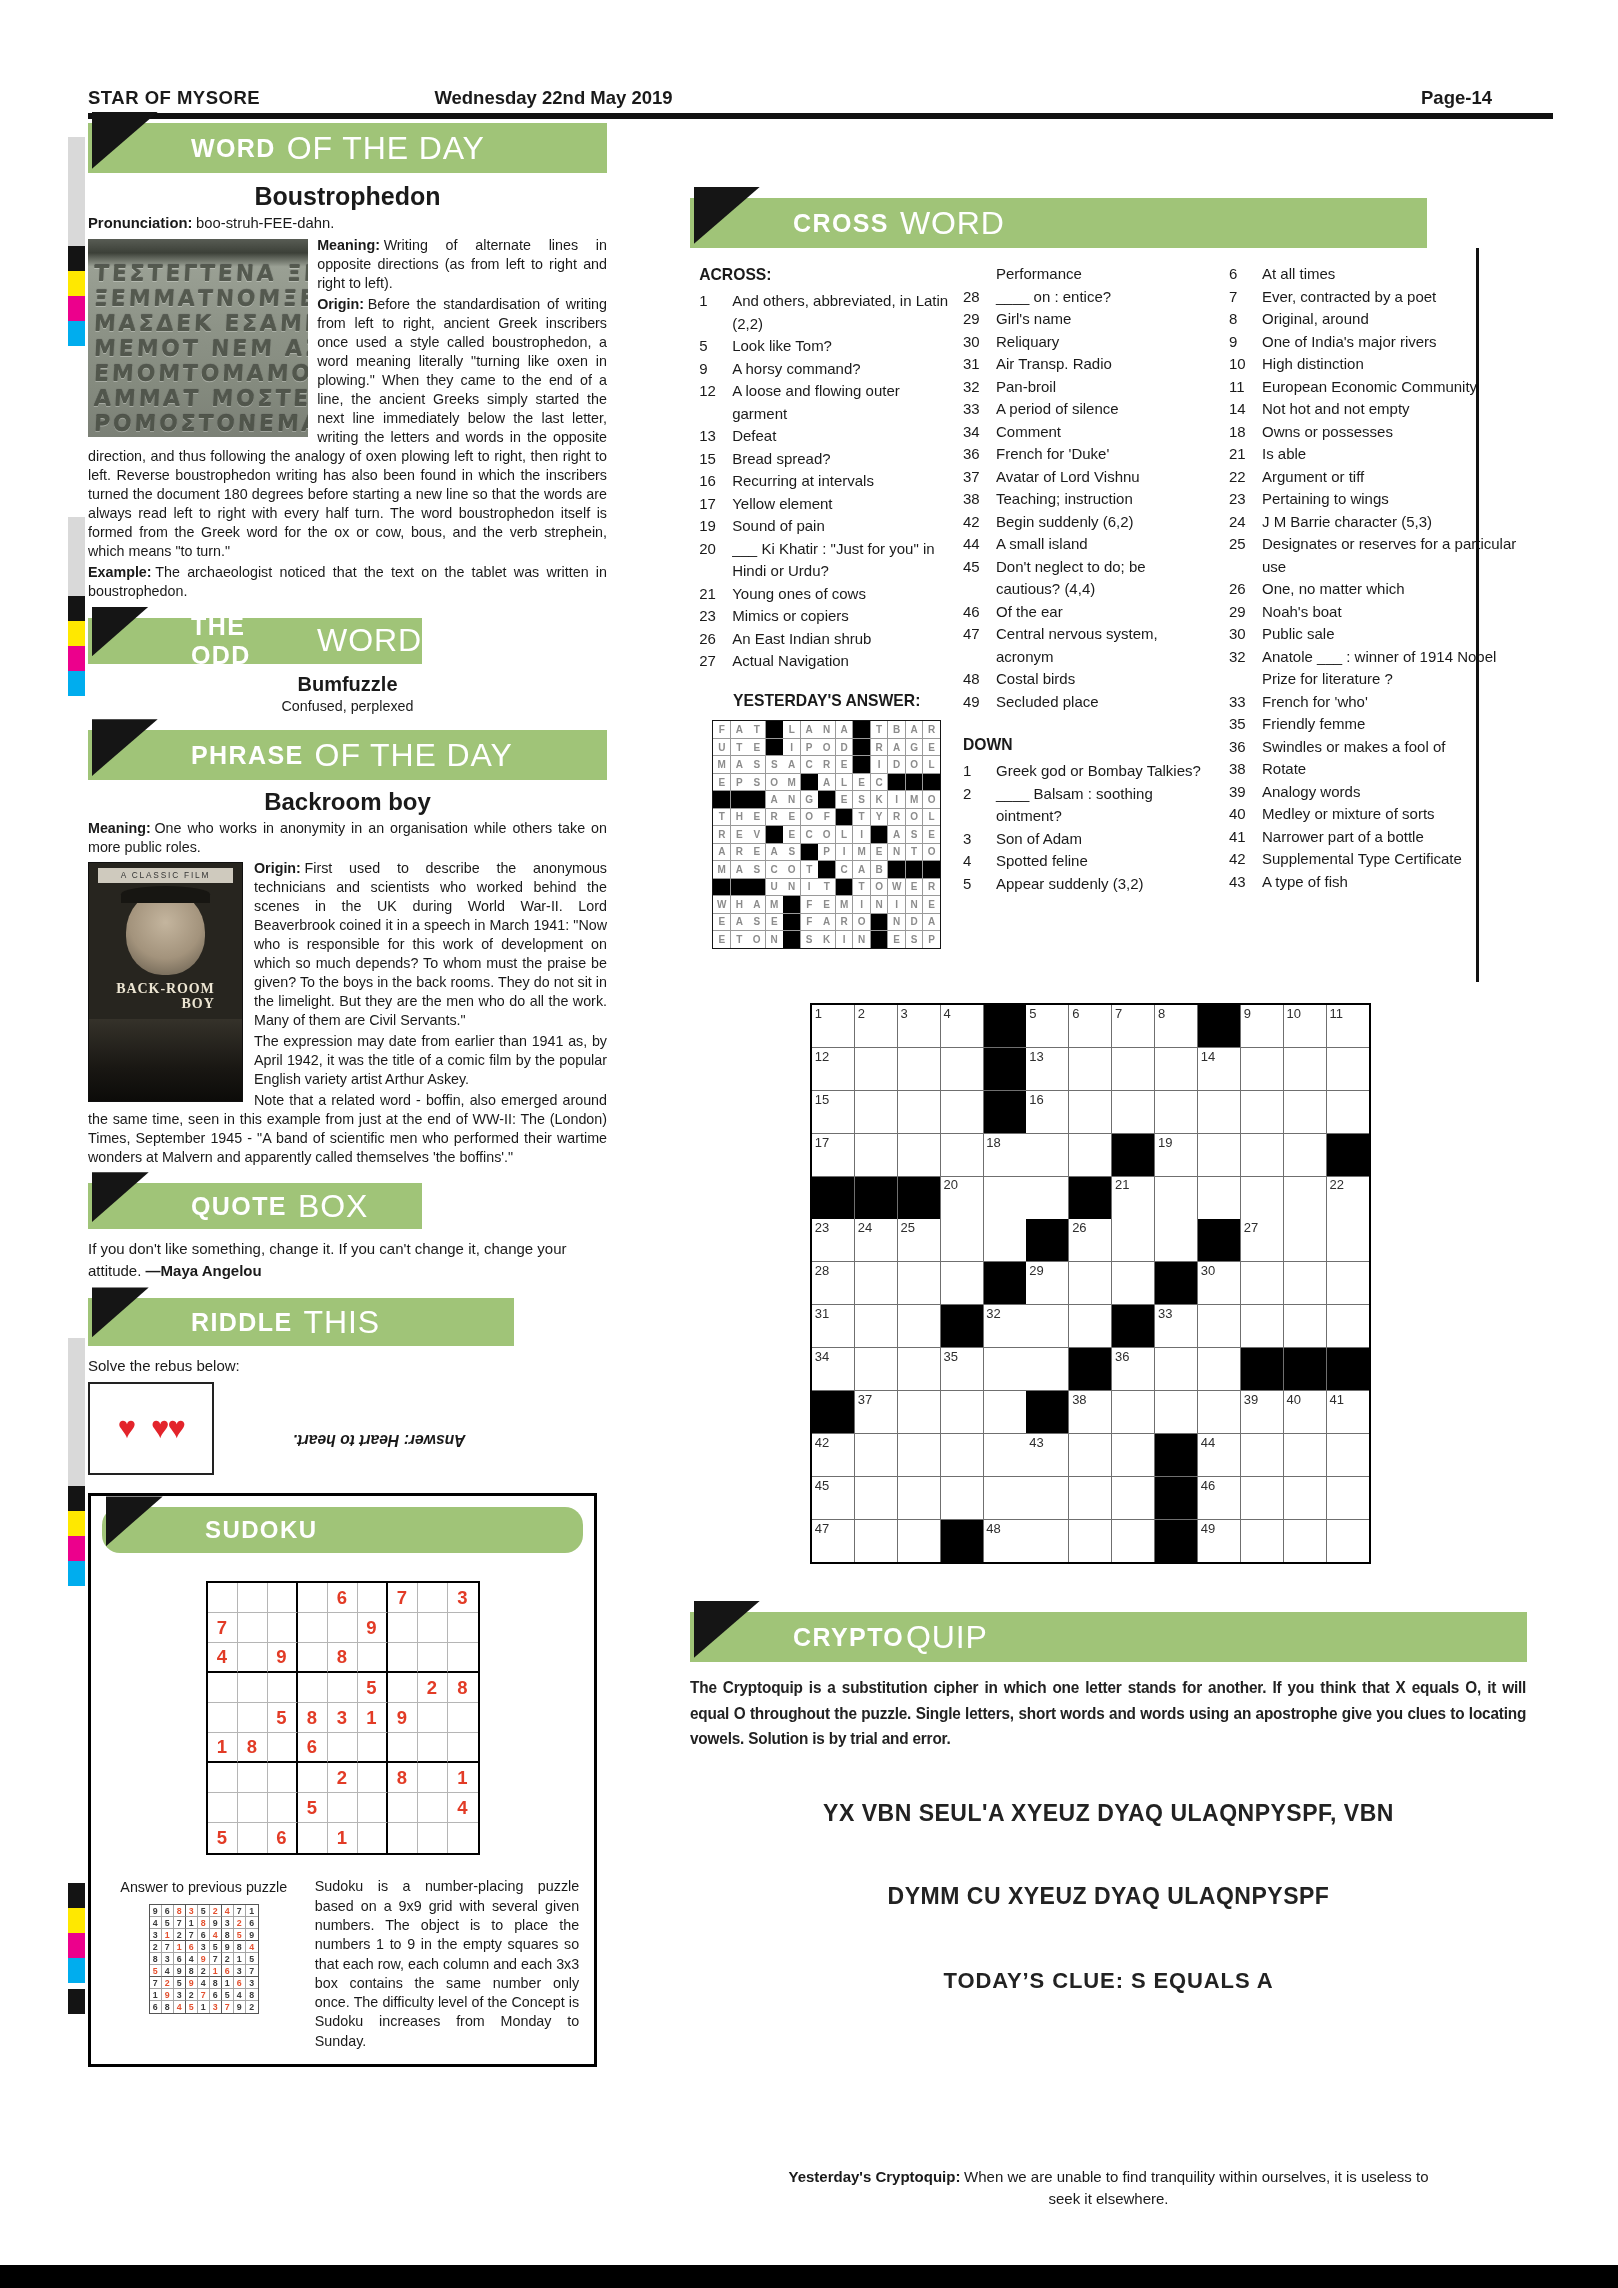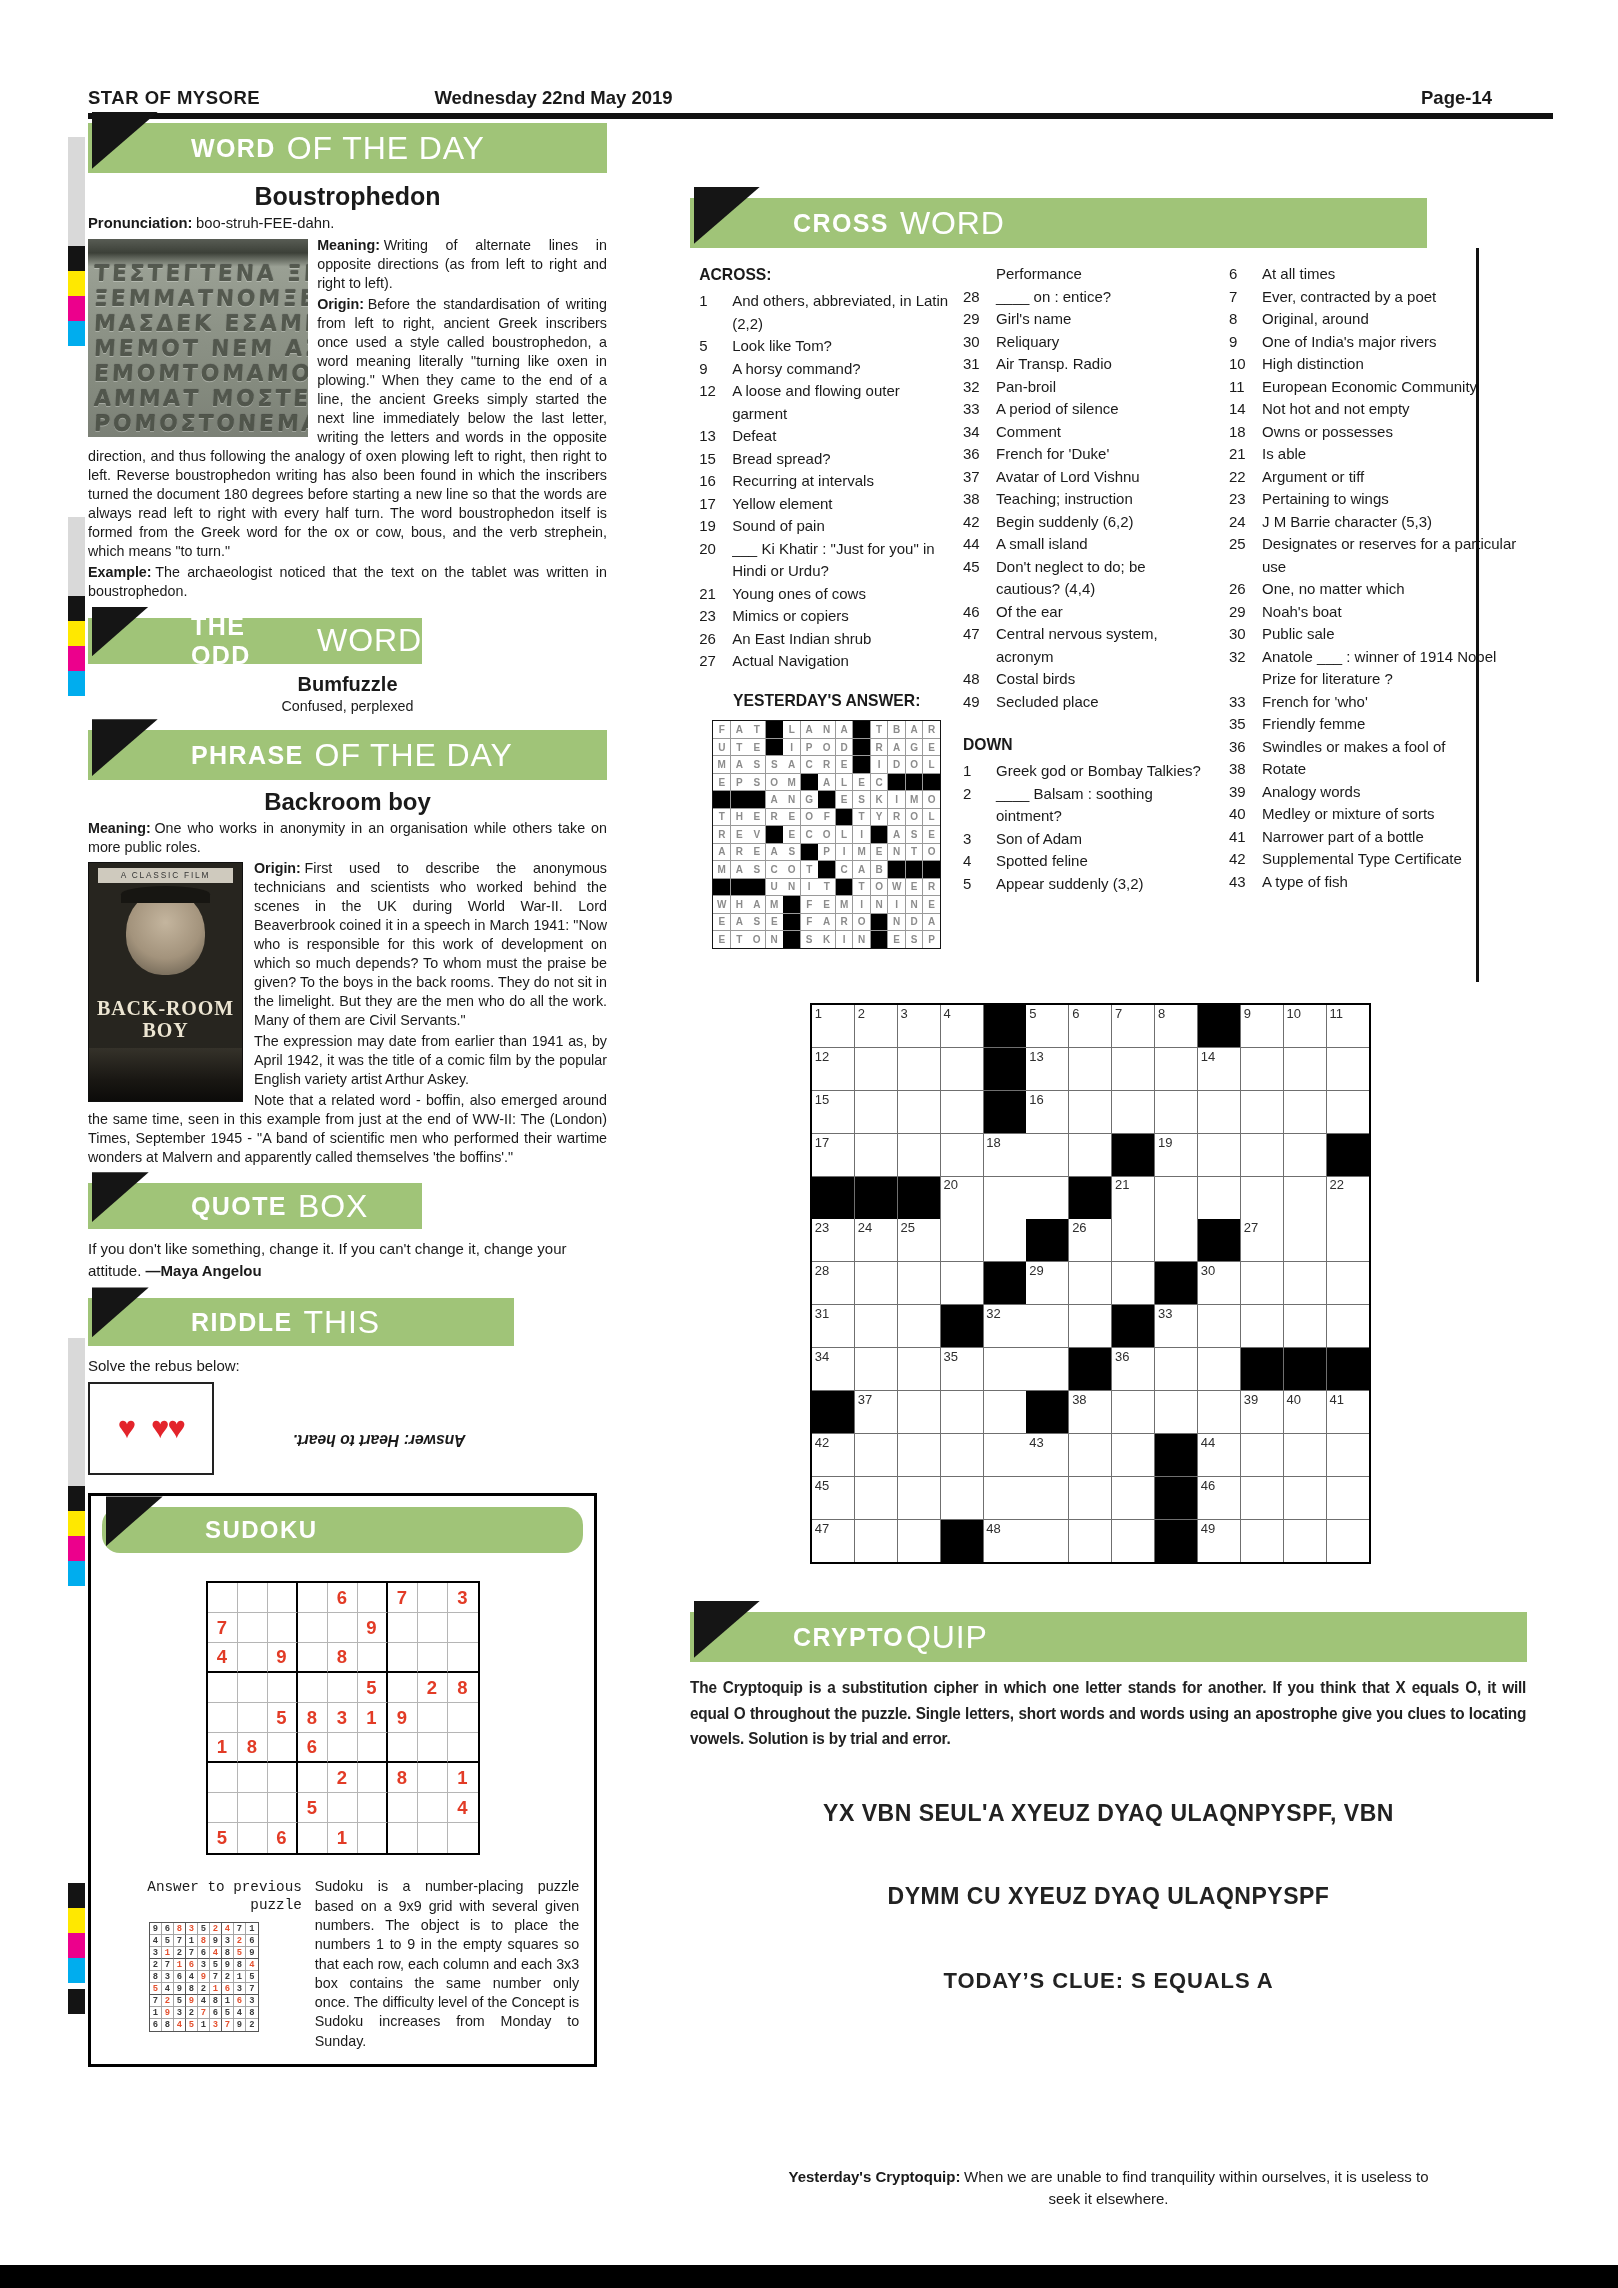--- a/index.html
+++ b/index.html
@@ -44,22 +44,22 @@
   .odd-sub{text-align:center;font-size:14.3px;margin:0;}
   .phrase-title{font-size:24px;margin:7.4px 0 3.7px 0;}
 
   .poster{float:left;width:155px;height:240px;margin:2.8px 11px 2.8px 0;background:#27251f;border:0.9px solid #101010;
           position:relative;display:flex;flex-direction:column;align-items:center;box-sizing:border-box;}
   .poster .strip{margin-top:5.5px;width:88%;background:#cfcabe;color:#333;font-size:8.3px;letter-spacing:1.8px;
                  text-align:center;padding:1.8px 0;}
   .poster .face{width:79px;height:85px;border-radius:50% 50% 46% 46%;margin-top:7.4px;
                 background:radial-gradient(circle at 50% 38%,#c4b59e 0%,#a3937c 55%,#5d5547 100%);}
   .poster .cap{width:89px;height:16.6px;background:#171612;border-radius:50% 50% 0 0;margin-top:-89px;margin-bottom:72px;}
-  .poster .ptitle{font-family:"Liberation Serif",serif;color:#ece5d2;font-weight:700;font-size:20px;
-                  letter-spacing:0.9px;text-align:center;line-height:1.1;margin-top:22px;}
+  .poster .ptitle{font-family:"Liberation Serif",serif;color:#ece5d2;font-weight:700;font-size:14px;
+                  letter-spacing:0.9px;text-align:right;line-height:1.1;margin-top:6px;}
   .poster .crowd{flex:1;width:100%;margin-top:7.4px;
                  background:linear-gradient(180deg,#35322a,#191713 60%,#0c0b09);}
 
   .quote-text{font-size:15px;line-height:1.45;margin:9.2px 0 0 0;}
   .riddle-prompt{font-size:15px;margin:11px 0 7.4px 0;}
   .rebus-row{display:flex;align-items:center;}
   .rebus-box{width:122px;height:89px;border:2.8px solid #222;display:flex;align-items:center;justify-content:center;
              color:#e3242b;font-size:31px;}
   .rebus-box .gap{display:inline-block;width:14.8px;}
   .riddle-answer{transform:rotate(180deg);font-style:italic;font-weight:700;font-size:15.7px;margin-left:79px;margin-top:24px;}
@@ -67,21 +67,21 @@
   
   .sudoku-box{border:3.7px solid #000;width:509px;box-sizing:border-box;margin-top:18.5px;padding-bottom:13px;background:#fff;}
   .sudoku-box .banner{margin:11px 11px 0 11px;height:46px;border-radius:18px;}
   .sudoku-grid{display:grid;grid-template-columns:repeat(9,30px);grid-auto-rows:30px;border:2.8px solid #000;
                width:fit-content;margin:28px auto 22px auto;}
   .sc{box-sizing:border-box;border-right:0.9px solid #b5b5b5;border-bottom:0.9px solid #b5b5b5;display:flex;
       align-items:center;justify-content:center;font-size:18.5px;font-weight:600;color:#e23b26;}
   .sc.vr{border-right:2.8px solid #000;} .sc.hb{border-bottom:2.8px solid #000;}
   .sc:nth-child(9n){border-right:none;} .sc:nth-child(n+73){border-bottom:none;}
   .sud-bottom{display:flex;padding:0 14.8px;}
-  .sud-ans-wrap{width:196px;text-align:right;flex:none;font-family:Liberation Mono, monospace;}
+  .sud-ans-wrap{width:196px;text-align:center;flex:none;}
   .sud-ans-caption{font-size:14.3px;line-height:1.25;margin:1.8px 0 7.4px 0;}
   .sudoku-answer{display:grid;grid-template-columns:repeat(9,12px);grid-auto-rows:12px;border:1.8px solid #555;
                  width:fit-content;margin:0 auto;}
   .sa{box-sizing:border-box;border-right:0.9px solid #a5a5a5;border-bottom:0.9px solid #a5a5a5;display:flex;
       align-items:center;justify-content:center;font-size:8.8px;font-weight:700;color:#3a3a3a;}
   .sa.vr{border-right:1.8px solid #555;} .sa.hb{border-bottom:1.8px solid #555;}
   .sa:nth-child(9n){border-right:none;} .sa:nth-child(n+73){border-bottom:none;}
   .sa.red{color:#e4502e;}
   .sud-desc{flex:1;text-align:justify;font-size:14.3px;line-height:1.35;margin-left:13px;}
 

